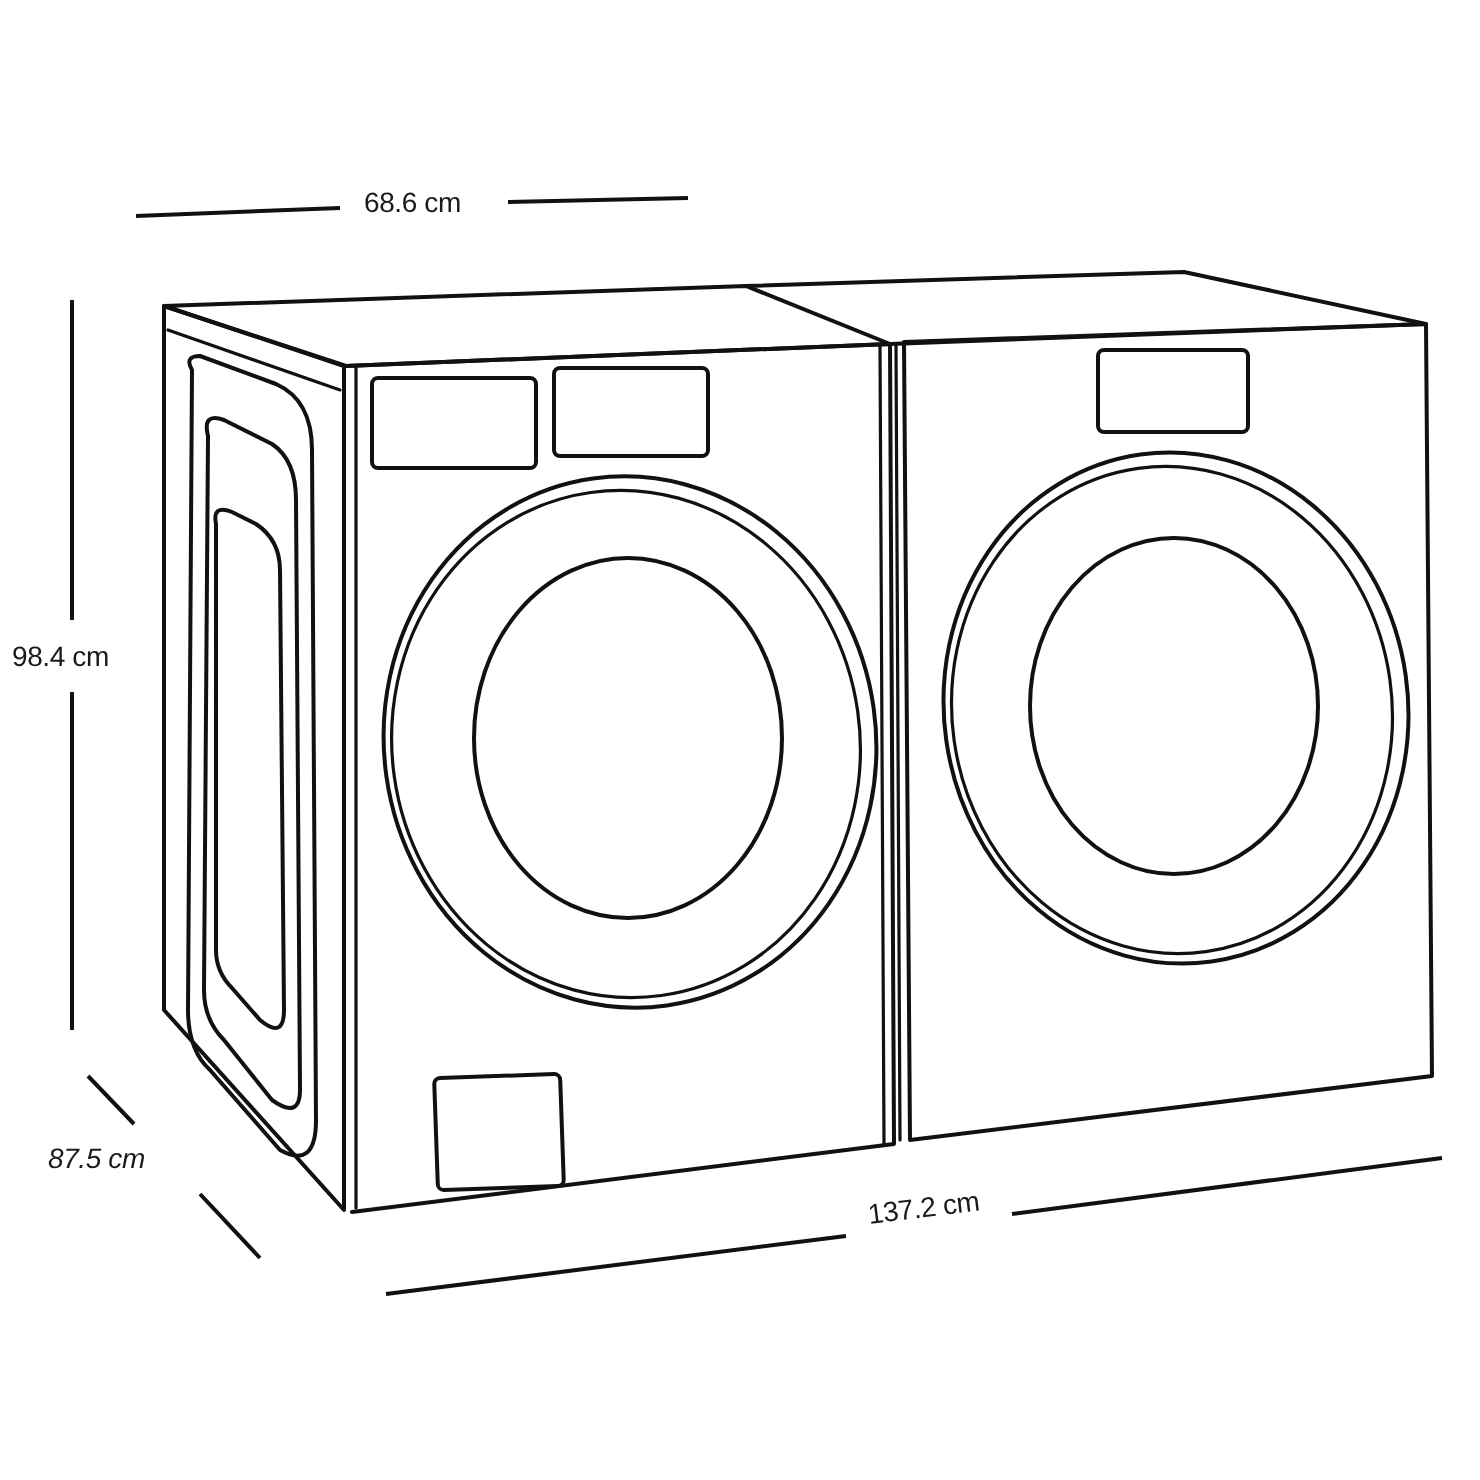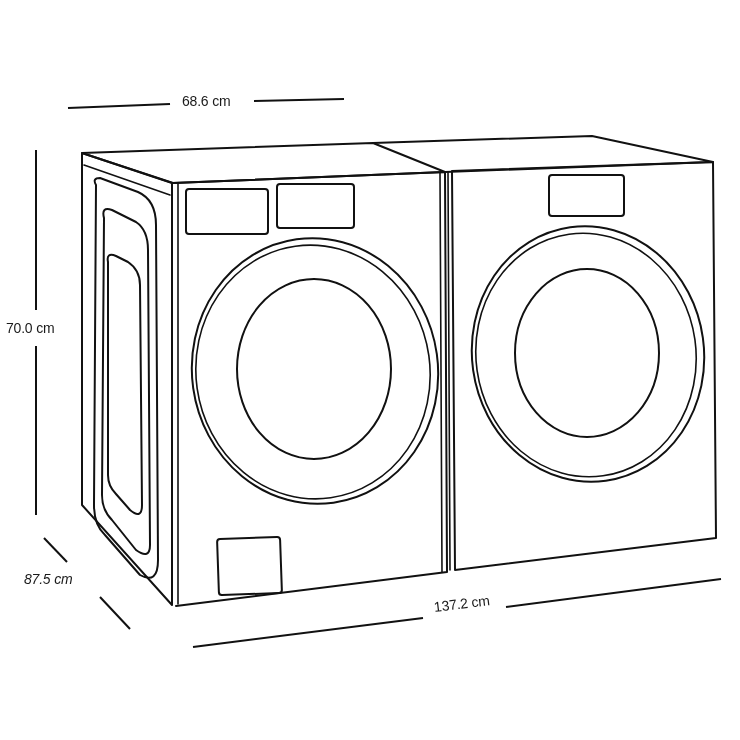--- a/index.html
+++ b/index.html
@@ -67,16 +67,16 @@
 
       <rect class="ln" x="549" y="175" width="75" height="41" rx="3"></rect>
 
       <ellipse class="ln" cx="588" cy="354" rx="116" ry="128" transform="rotate(-8 588 354)"></ellipse>
       <ellipse class="ln-thin" cx="586" cy="355" rx="110" ry="122" transform="rotate(-8 586 355)"></ellipse>
       <ellipse class="ln" cx="587" cy="353" rx="72" ry="84"></ellipse>
     </g>
   </svg>
 
   <span class="label" style="left:182px; top:93px;">68.6 cm</span>
-  <span class="label" style="left:6px; top:320px;">70.0 cm</span>
+  <span class="label" style="left:6px; top:320px;">98.4 cm</span>
   <span class="label" style="left:24px; top:571px;font-style:italic;">87.5 cm</span>
   <span class="label" style="left:434px; top:599px; transform: rotate(-7deg); transform-origin: left center;">137.2 cm</span>
 </div>
 
 </body></html>

